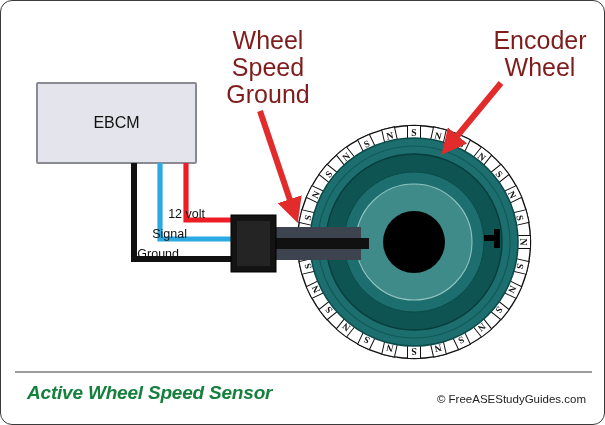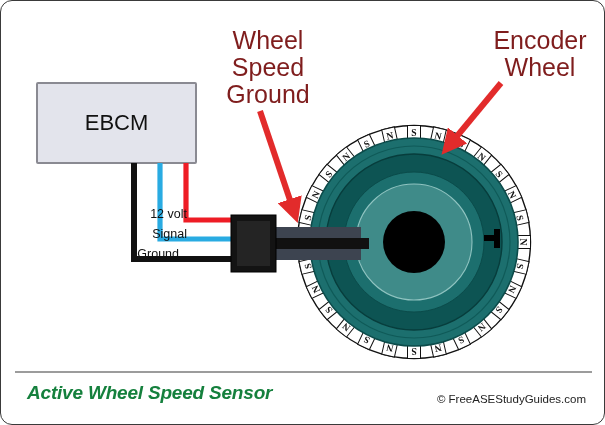--- a/index.html
+++ b/index.html
@@ -49,32 +49,32 @@
   }
   #label-ebcm {
     position: absolute;
     left: 38px;
     top: 84px;
     width: 155px;
     height: 76px;
     display: flex;
     align-items: center;
     justify-content: center;
-    font-size: 22px;
+    font-size: 16px;
     color: #111111;
     text-align: right;
   }
   .wire-label {
     position: absolute;
     font-size: 12.5px;
     color: #111111;
     text-align: right;
     white-space: nowrap;
   }
-  #label-12volt  { left: 118px; top: 206px; width: 68px; }
+  #label-12volt  { left: 136px; top: 206px; width: 68px; }
   #label-signal  { left: 118px; top: 226px; width: 68px; }
   #label-ground  { left: 102px; top: 246px; width: 76px; }
   #caption-title {
     position: absolute;
     left: 26px;
     top: 381px;
     font-size: 19px;
     font-weight: bold;
     font-style: italic;
     color: #15803d;

